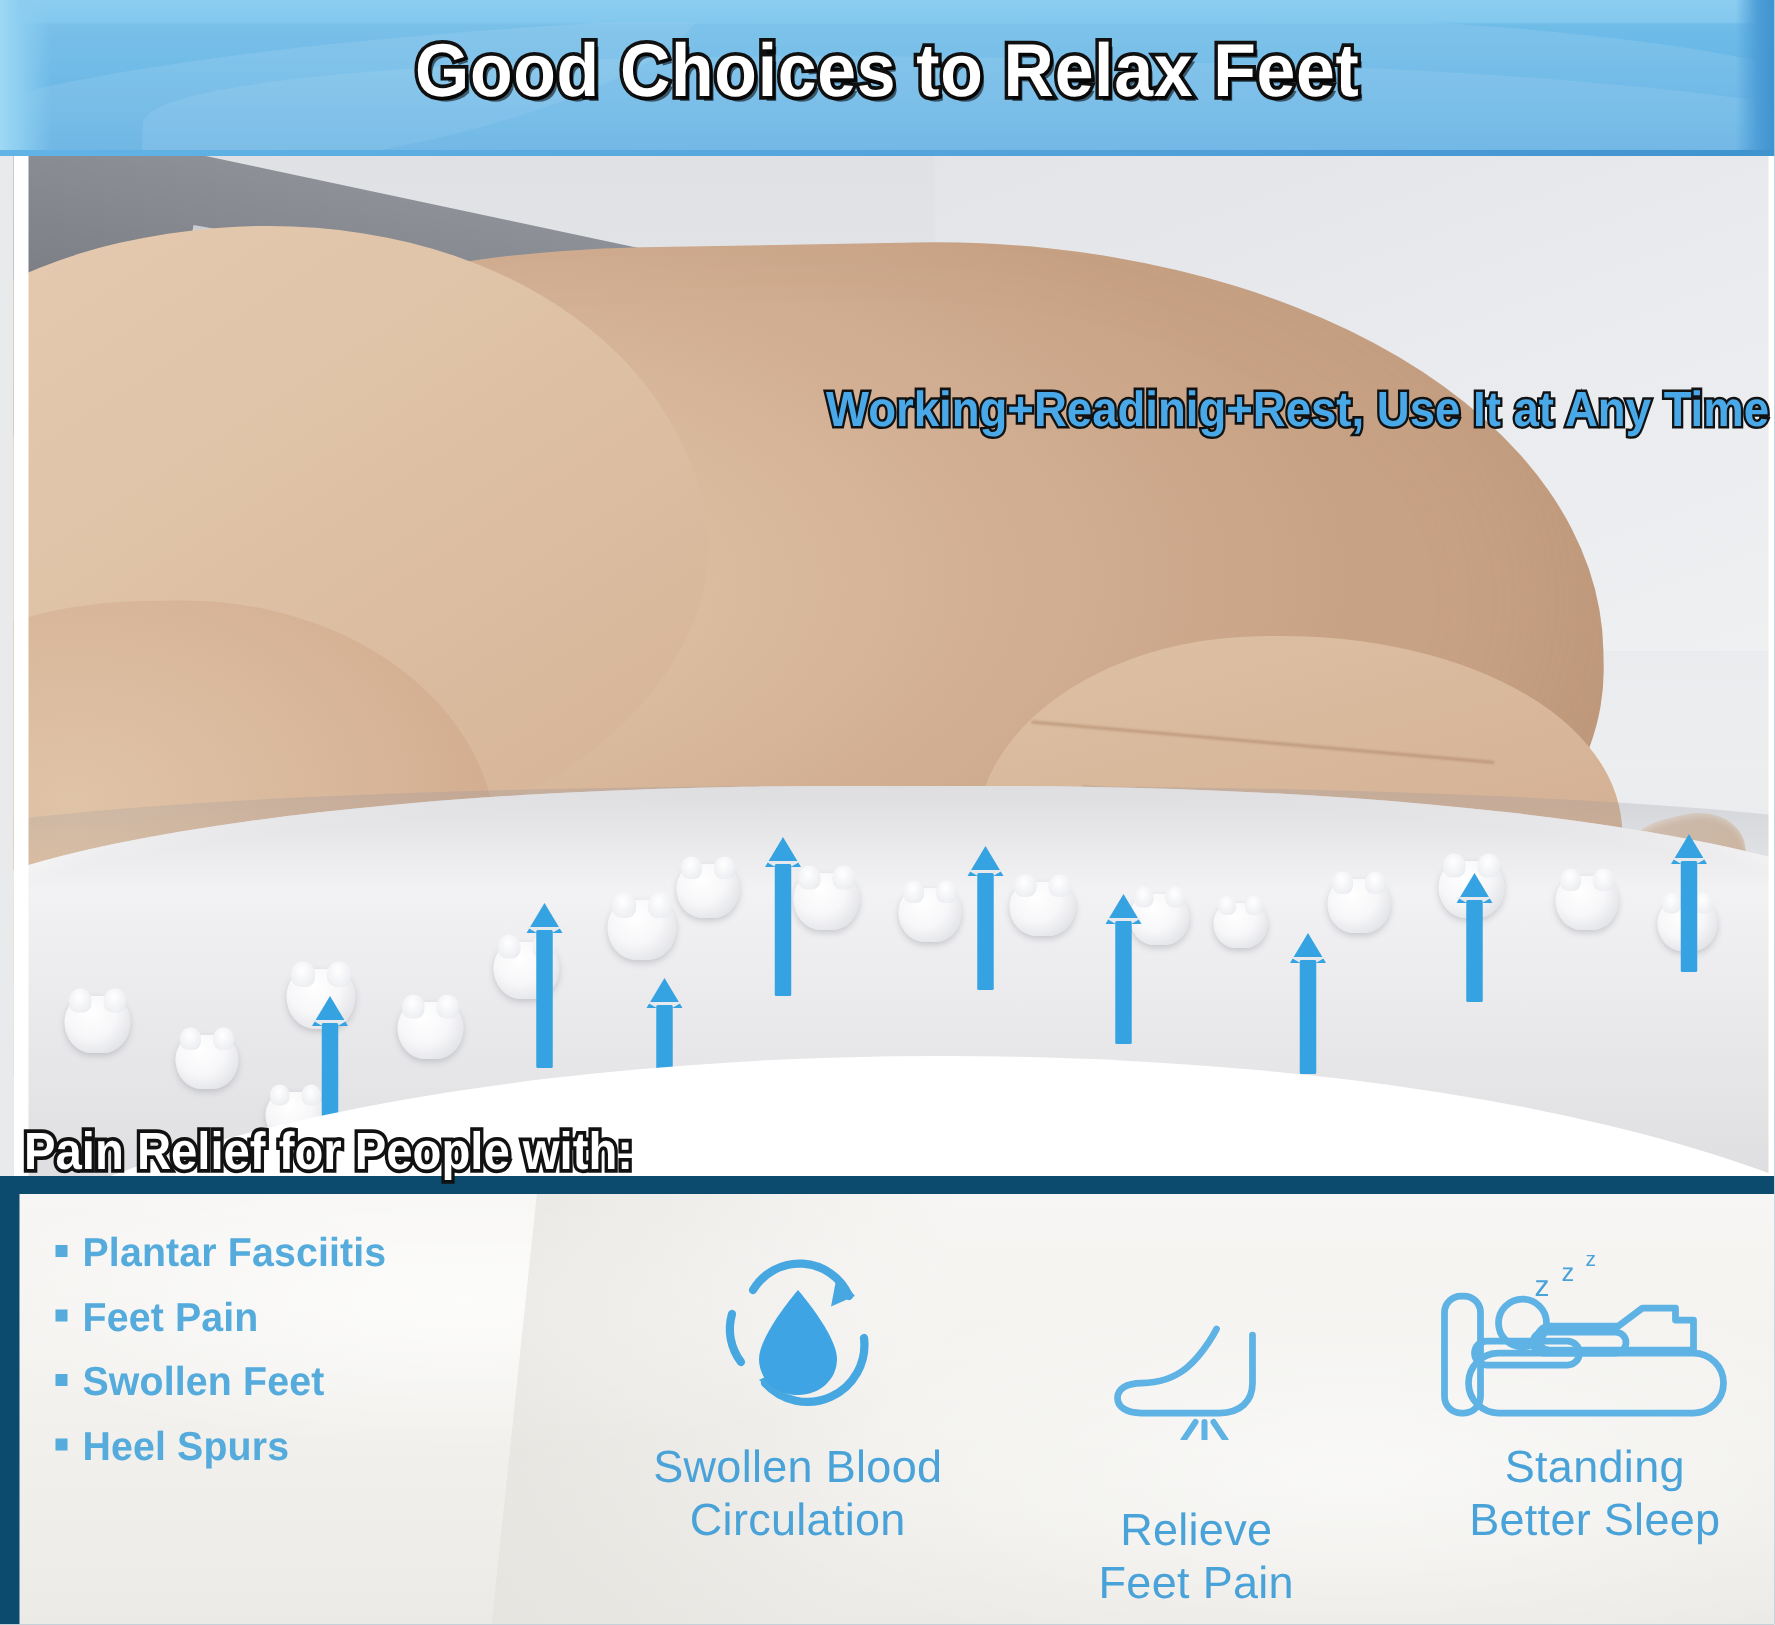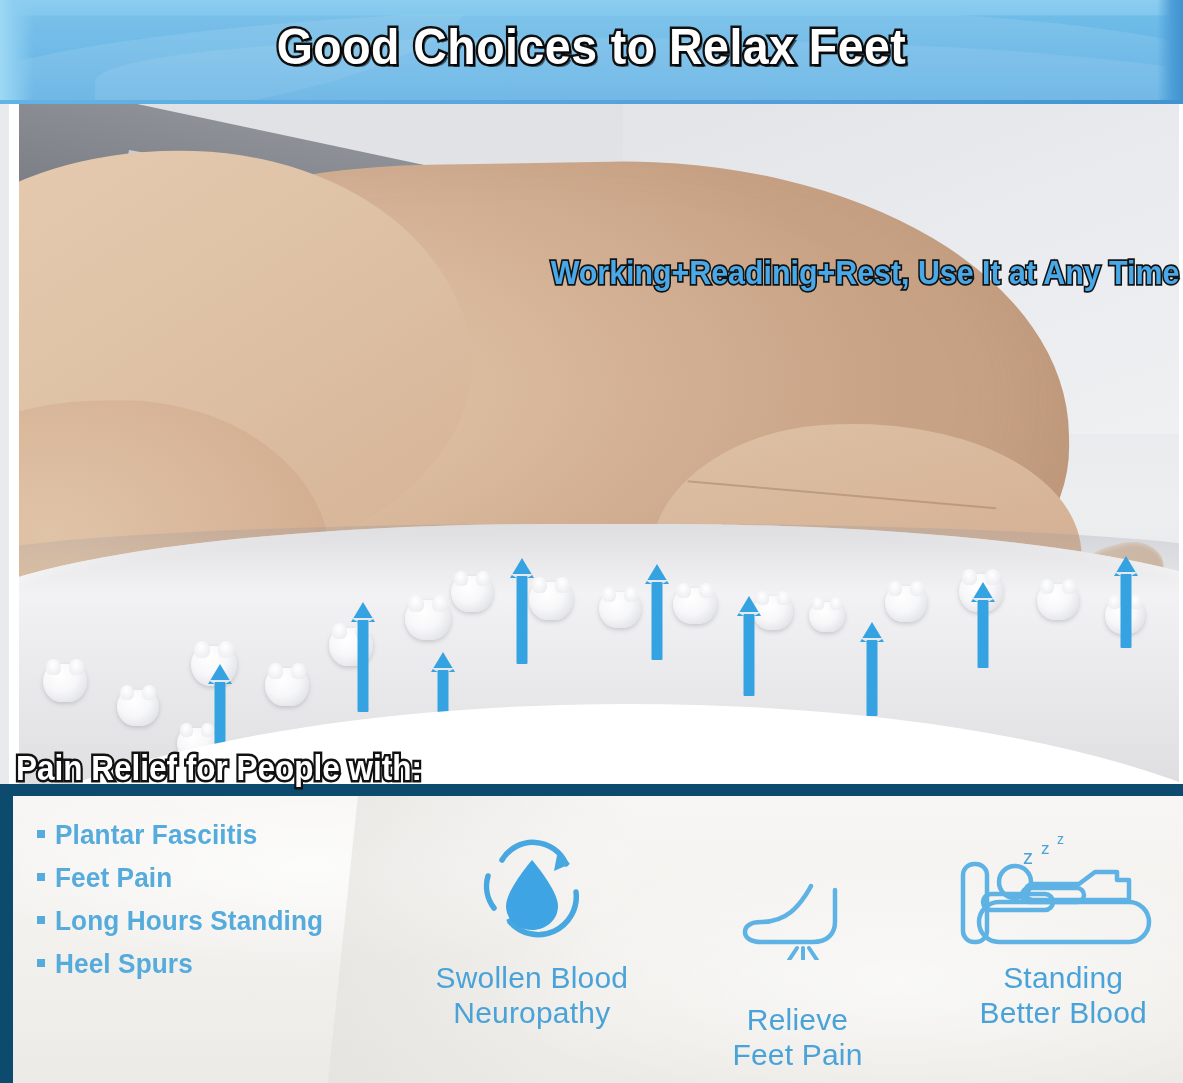--- a/index.html
+++ b/index.html
@@ -425,21 +425,21 @@
       <div class="bullet">
         <span class="dot"></span>
         <span class="txt">Plantar Fasciitis</span>
       </div>
       <div class="bullet">
         <span class="dot"></span>
         <span class="txt">Feet Pain</span>
       </div>
       <div class="bullet">
         <span class="dot"></span>
-        <span class="txt">Long Hours Standing</span>
+        <span class="txt">Swollen Feet</span>
       </div>
       <div class="bullet">
         <span class="dot"></span>
         <span class="txt">Heel Spurs</span>
       </div>
     </div>
 
     <div class="features">
 
       <div class="feature f1">
@@ -448,21 +448,21 @@
             <path d="M36 22 A36 36 0 0 1 100 26" stroke="#47a7e0" stroke-width="5.5" stroke-linecap="round" fill="none"></path>
             <path d="M92 12 L104 26 L88 33 Z" fill="#47a7e0"></path>
             <path d="M110 54 A38 38 0 0 1 44 84" stroke="#47a7e0" stroke-width="5.5" stroke-linecap="round" fill="none"></path>
             <path d="M54 94 L40 82 L56 74 Z" fill="#47a7e0"></path>
             <path d="M22 38 A36 36 0 0 0 28 70" stroke="#47a7e0" stroke-width="5.5" stroke-linecap="round" fill="none"></path>
             <path d="M66 22 C66 22 92 52 92 68 C92 82 80 92 66 92 C52 92 40 82 40 68 C40 52 66 22 66 22 Z" fill="#3fa4e4"></path>
           </svg>
         </span>
         <div class="flabel">
           <div>Swollen Blood</div>
-          <div>Neuropathy</div>
+          <div>Circulation</div>
         </div>
       </div>
 
       <div class="feature f2">
         <span class="icon">
           <svg width="122" height="80" viewBox="0 0 122 80" fill="none" xmlns="http://www.w3.org/2000/svg">
             <path d="M74 6 C74 6 66 22 54 32 C44 40 32 42 24 42 C14 42 8 46 8 52 C8 58 14 62 24 62 L76 62 C90 62 98 54 98 42 L98 10" stroke="#5eb2e4" stroke-width="4.5" stroke-linecap="round" stroke-linejoin="round" fill="none"></path>
             <path d="M60 68 L52 80" stroke="#5eb2e4" stroke-width="4" stroke-linecap="round"></path>
             <path d="M66 68 L66 80" stroke="#5eb2e4" stroke-width="4" stroke-linecap="round"></path>
             <path d="M72 68 L80 80" stroke="#5eb2e4" stroke-width="4" stroke-linecap="round"></path>
@@ -483,20 +483,20 @@
             <rect x="6" y="34" width="24" height="78" rx="11" stroke="#5eb2e4" stroke-width="4.5" fill="none"></rect>
             <rect x="22" y="72" width="170" height="40" rx="20" stroke="#5eb2e4" stroke-width="4.5" fill="none"></rect>
             <circle cx="58" cy="52" r="16" stroke="#5eb2e4" stroke-width="4.5" fill="none"></circle>
             <path d="M34 64 L88 64 A8 8 0 0 1 88 80 L34 80 A8 8 0 0 1 34 64 Z" stroke="#5eb2e4" stroke-width="4.5" fill="none"></path>
             <path d="M76 54 L122 54 L138 42 L160 42 L160 50 L172 50 L172 70 L76 70 A8 8 0 0 1 76 54 Z" stroke="#5eb2e4" stroke-width="4.5" stroke-linejoin="round" fill="none"></path>
             <path d="M72 58 L120 58 A7 7 0 0 1 120 72 L72 72 A7 7 0 0 1 72 58 Z" stroke="#5eb2e4" stroke-width="4.5" fill="none"></path>
           </svg>
         </span>
         <div class="flabel">
           <div>Standing</div>
-          <div>Better Blood</div>
+          <div>Better Sleep</div>
         </div>
       </div>
 
     </div>
   </div>
 
 </div>
 
 </body></html>

